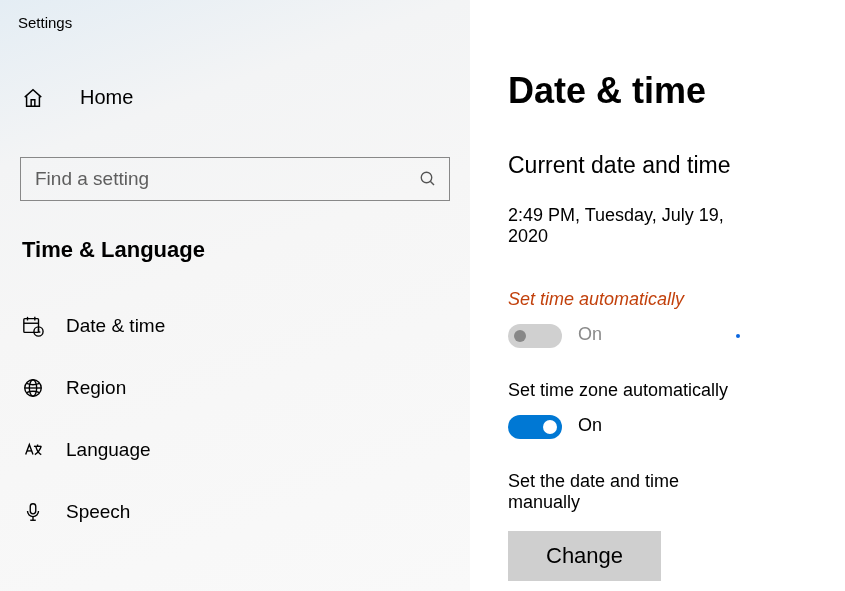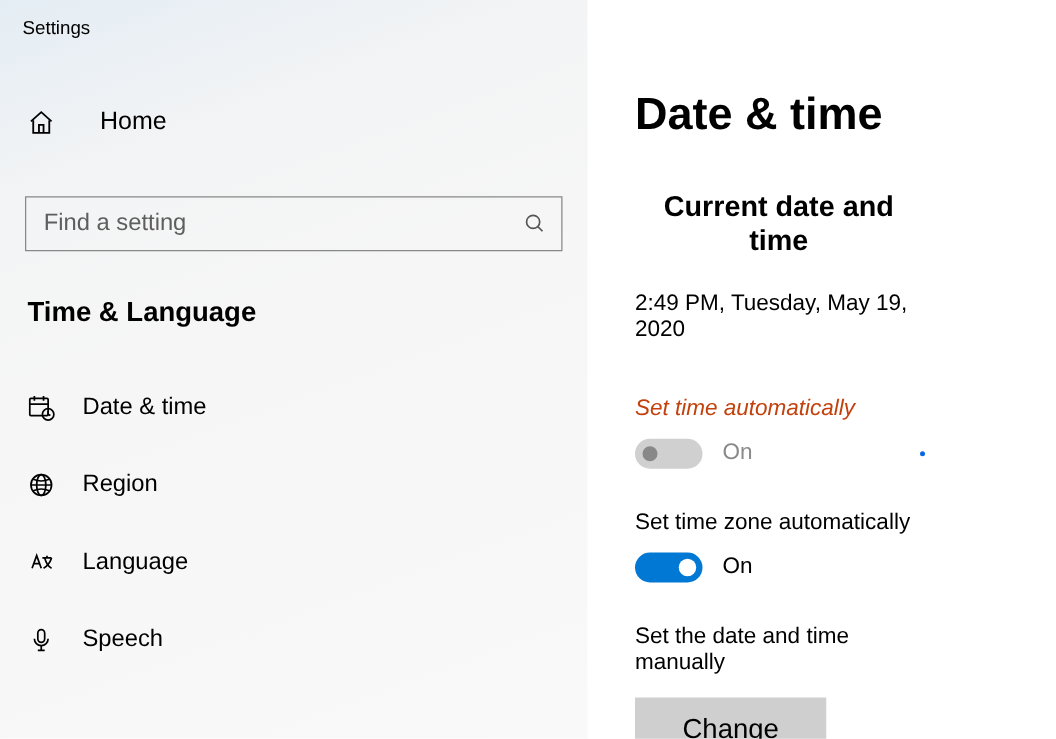--- a/index.html
+++ b/index.html
@@ -83,23 +83,22 @@
     background: #ffffff;
     padding: 70px 0 0 38px;
   }
   .page-title {
     font-size: 36px;
     font-weight: 600;
     margin: 0 0 40px 0;
   }
   .section-title {
     font-size: 23px;
-    font-weight: 700;
+    font-weight: 400;
     margin: 0 0 26px 0;
-    text-align: center;
   }
   .datetime-value {
     font-size: 18px;
     margin-bottom: 42px;
   }
   .setting-label {
     font-size: 18px;
     margin-bottom: 14px;
   }
   .disabled-label { color: #c2410c; font-style: italic; }
@@ -240,21 +239,21 @@
         </span>
         <span>Speech</span>
       </div>
     </div>
   </div>
 
   <div class="main">
     <h1 class="page-title">Date &amp; time</h1>
 
     <h2 class="section-title">Current date and time</h2>
-    <div class="datetime-value">2:49 PM, Tuesday, May 19, 2020</div>
+    <div class="datetime-value">2:49 PM, Tuesday, July 19, 2020</div>
 
     <div class="setting-label disabled-label">Set time automatically</div>
     <div class="toggle-row" style="position:relative;">
       <div class="toggle off-disabled">
         <div class="knob"></div>
       </div>
       <span class="toggle-state disabled">On</span>
       <span class="blue-dot" style="left:228px; top:10px;"></span>
     </div>
 

